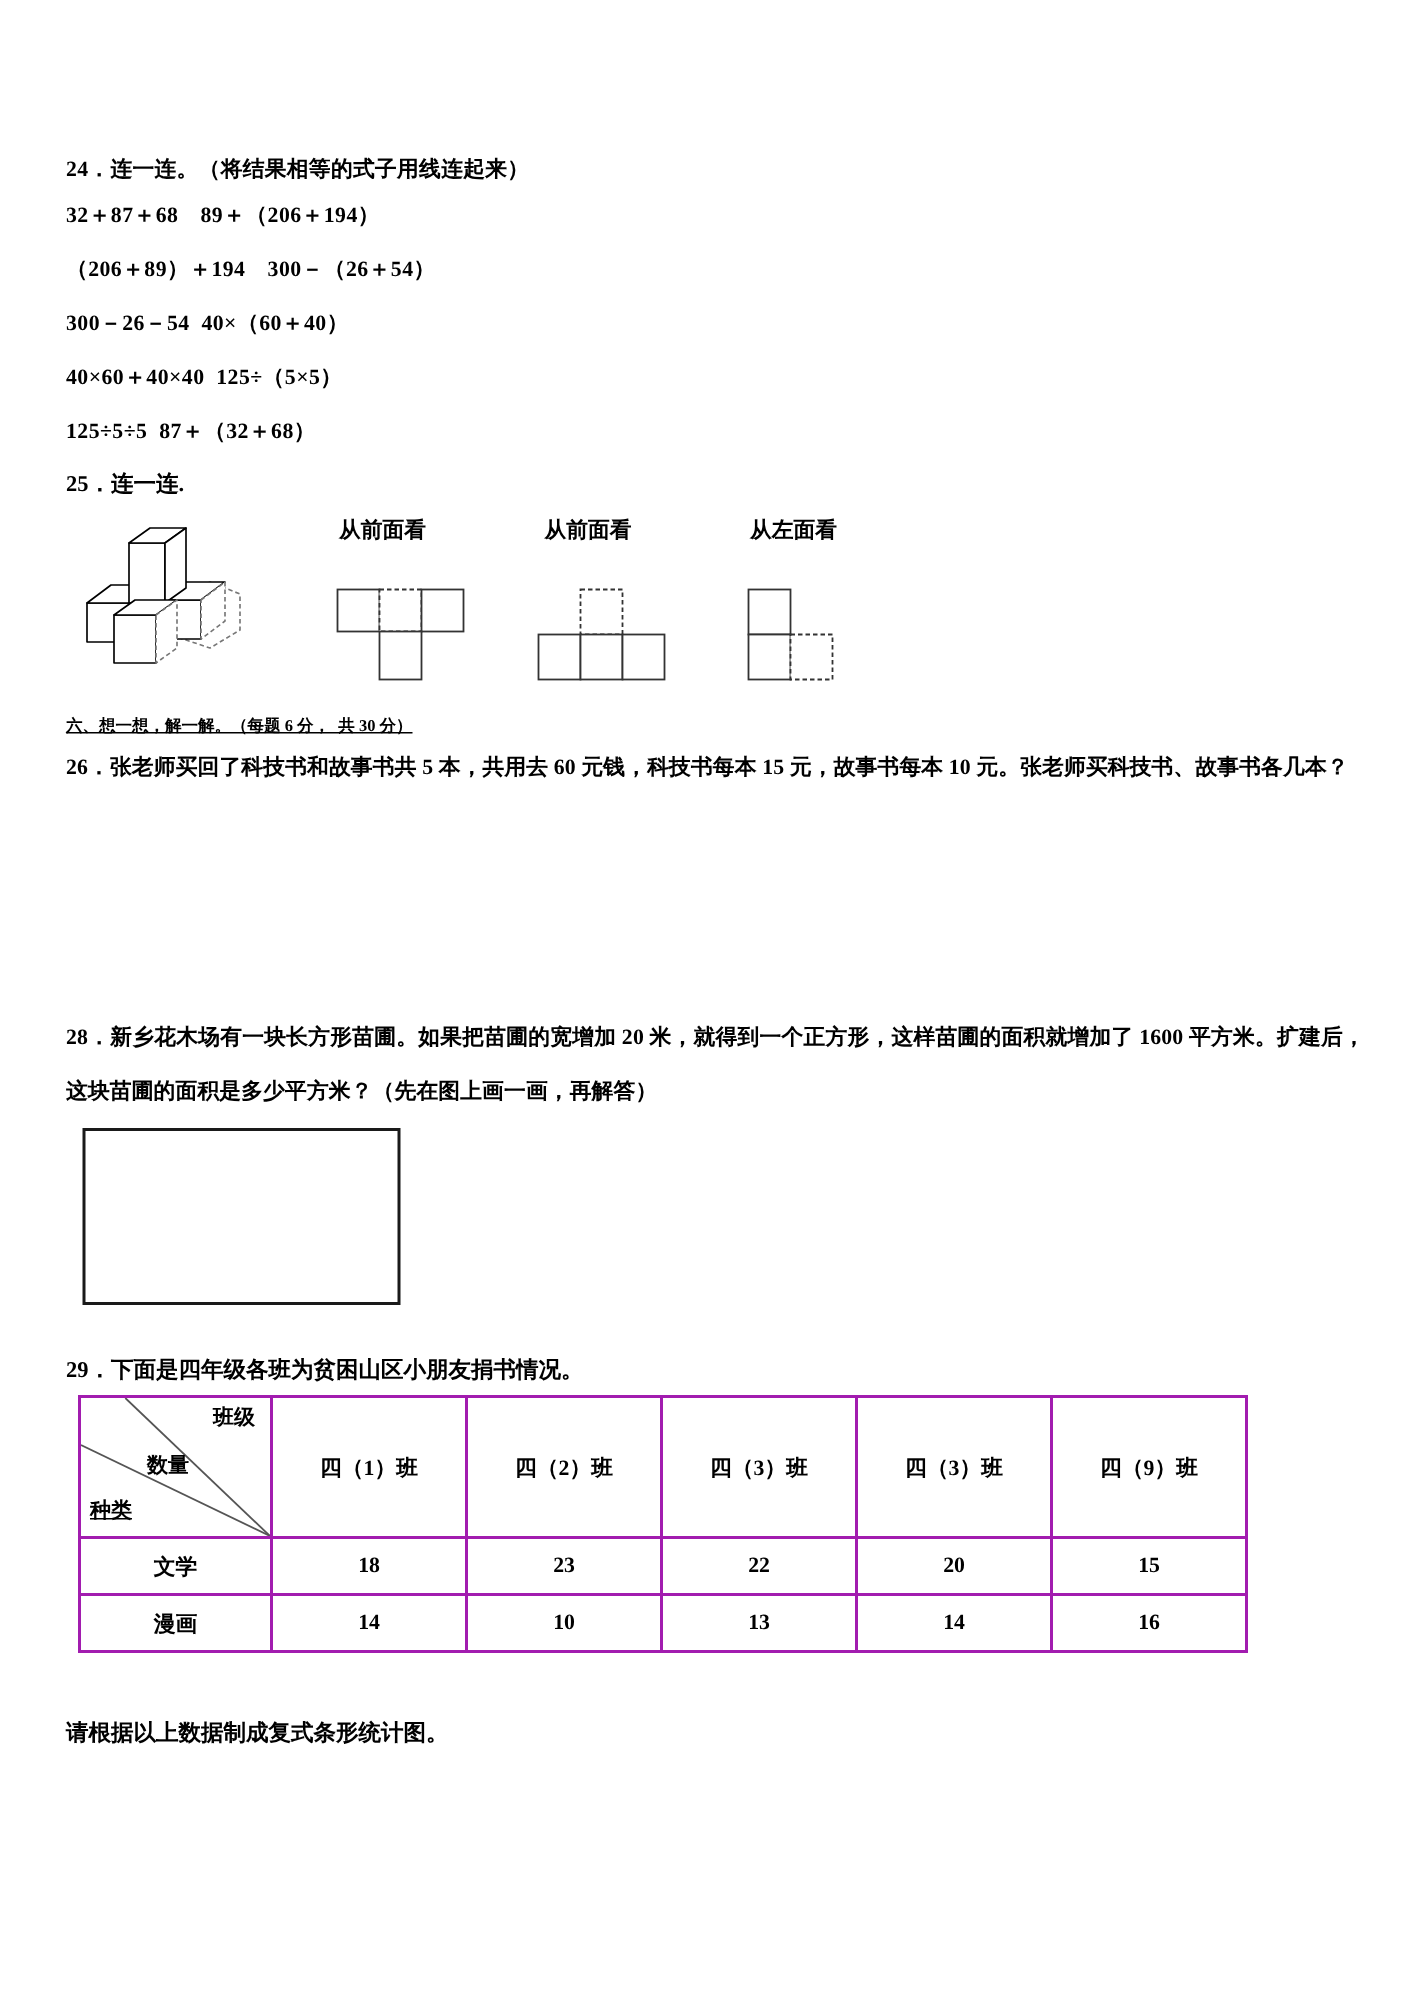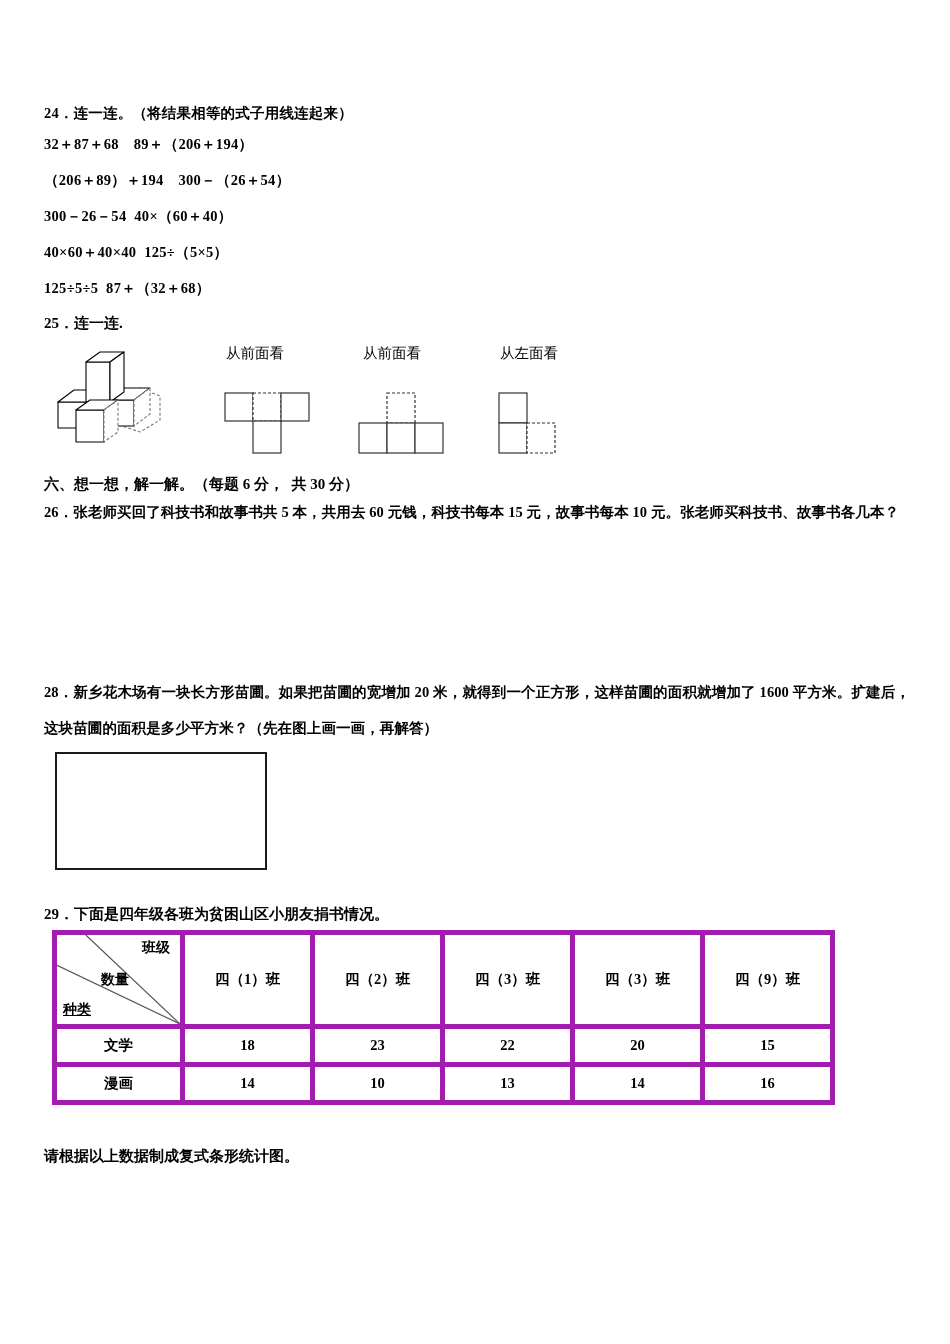--- a/index.html
+++ b/index.html
@@ -35,24 +35,25 @@
   .para {
     position: absolute;
     font-size: 14.5px;
     line-height: 36px;
     font-weight: bold;
     letter-spacing: 0.1px;
     text-align: justify;
   }
   .section-head {
     position: absolute;
-    font-size: 15px;
+    font-size: 11px;
     font-weight: bold;
     line-height: 22px;
     white-space: pre;
+    text-decoration: underline;
   }
   .plain {
     position: absolute;
     font-size: 15px;
     font-weight: bold;
     line-height: 22px;
     white-space: pre;
   }
 
   
@@ -64,21 +65,21 @@
     white-space: pre;
     line-height: 36px;
     letter-spacing: 0.3px;
   }
 
   
   #q25-figs { position: absolute; left: 0; top: 330px; width: 950px; height: 130px; }
   .view-label {
     position: absolute;
     font-size: 14.5px;
-    font-weight: normal;
+    font-weight: bold;
     white-space: nowrap;
   }
   .shape-svg { position: absolute; }
 
   
   #q28-box {
     position: absolute;
     left: 55px;
     top: 752px;
     width: 212px;
@@ -90,21 +91,21 @@
   
   #q29-table {
     position: absolute;
     left: 52px;
     top: 930px;
     width: 778px;
     border-collapse: collapse;
     table-layout: fixed;
   }
   #q29-table td {
-    border: 5px solid #a21caf;
+    border: 2px solid #a21caf;
     text-align: center;
     vertical-align: middle;
     font-size: 14.5px;
     font-weight: bold;
     padding: 0;
     height: 38px;
   }
   #q29-table td.hdr-class { height: 94px; }
   #q29-table td.corner {
     position: relative;

